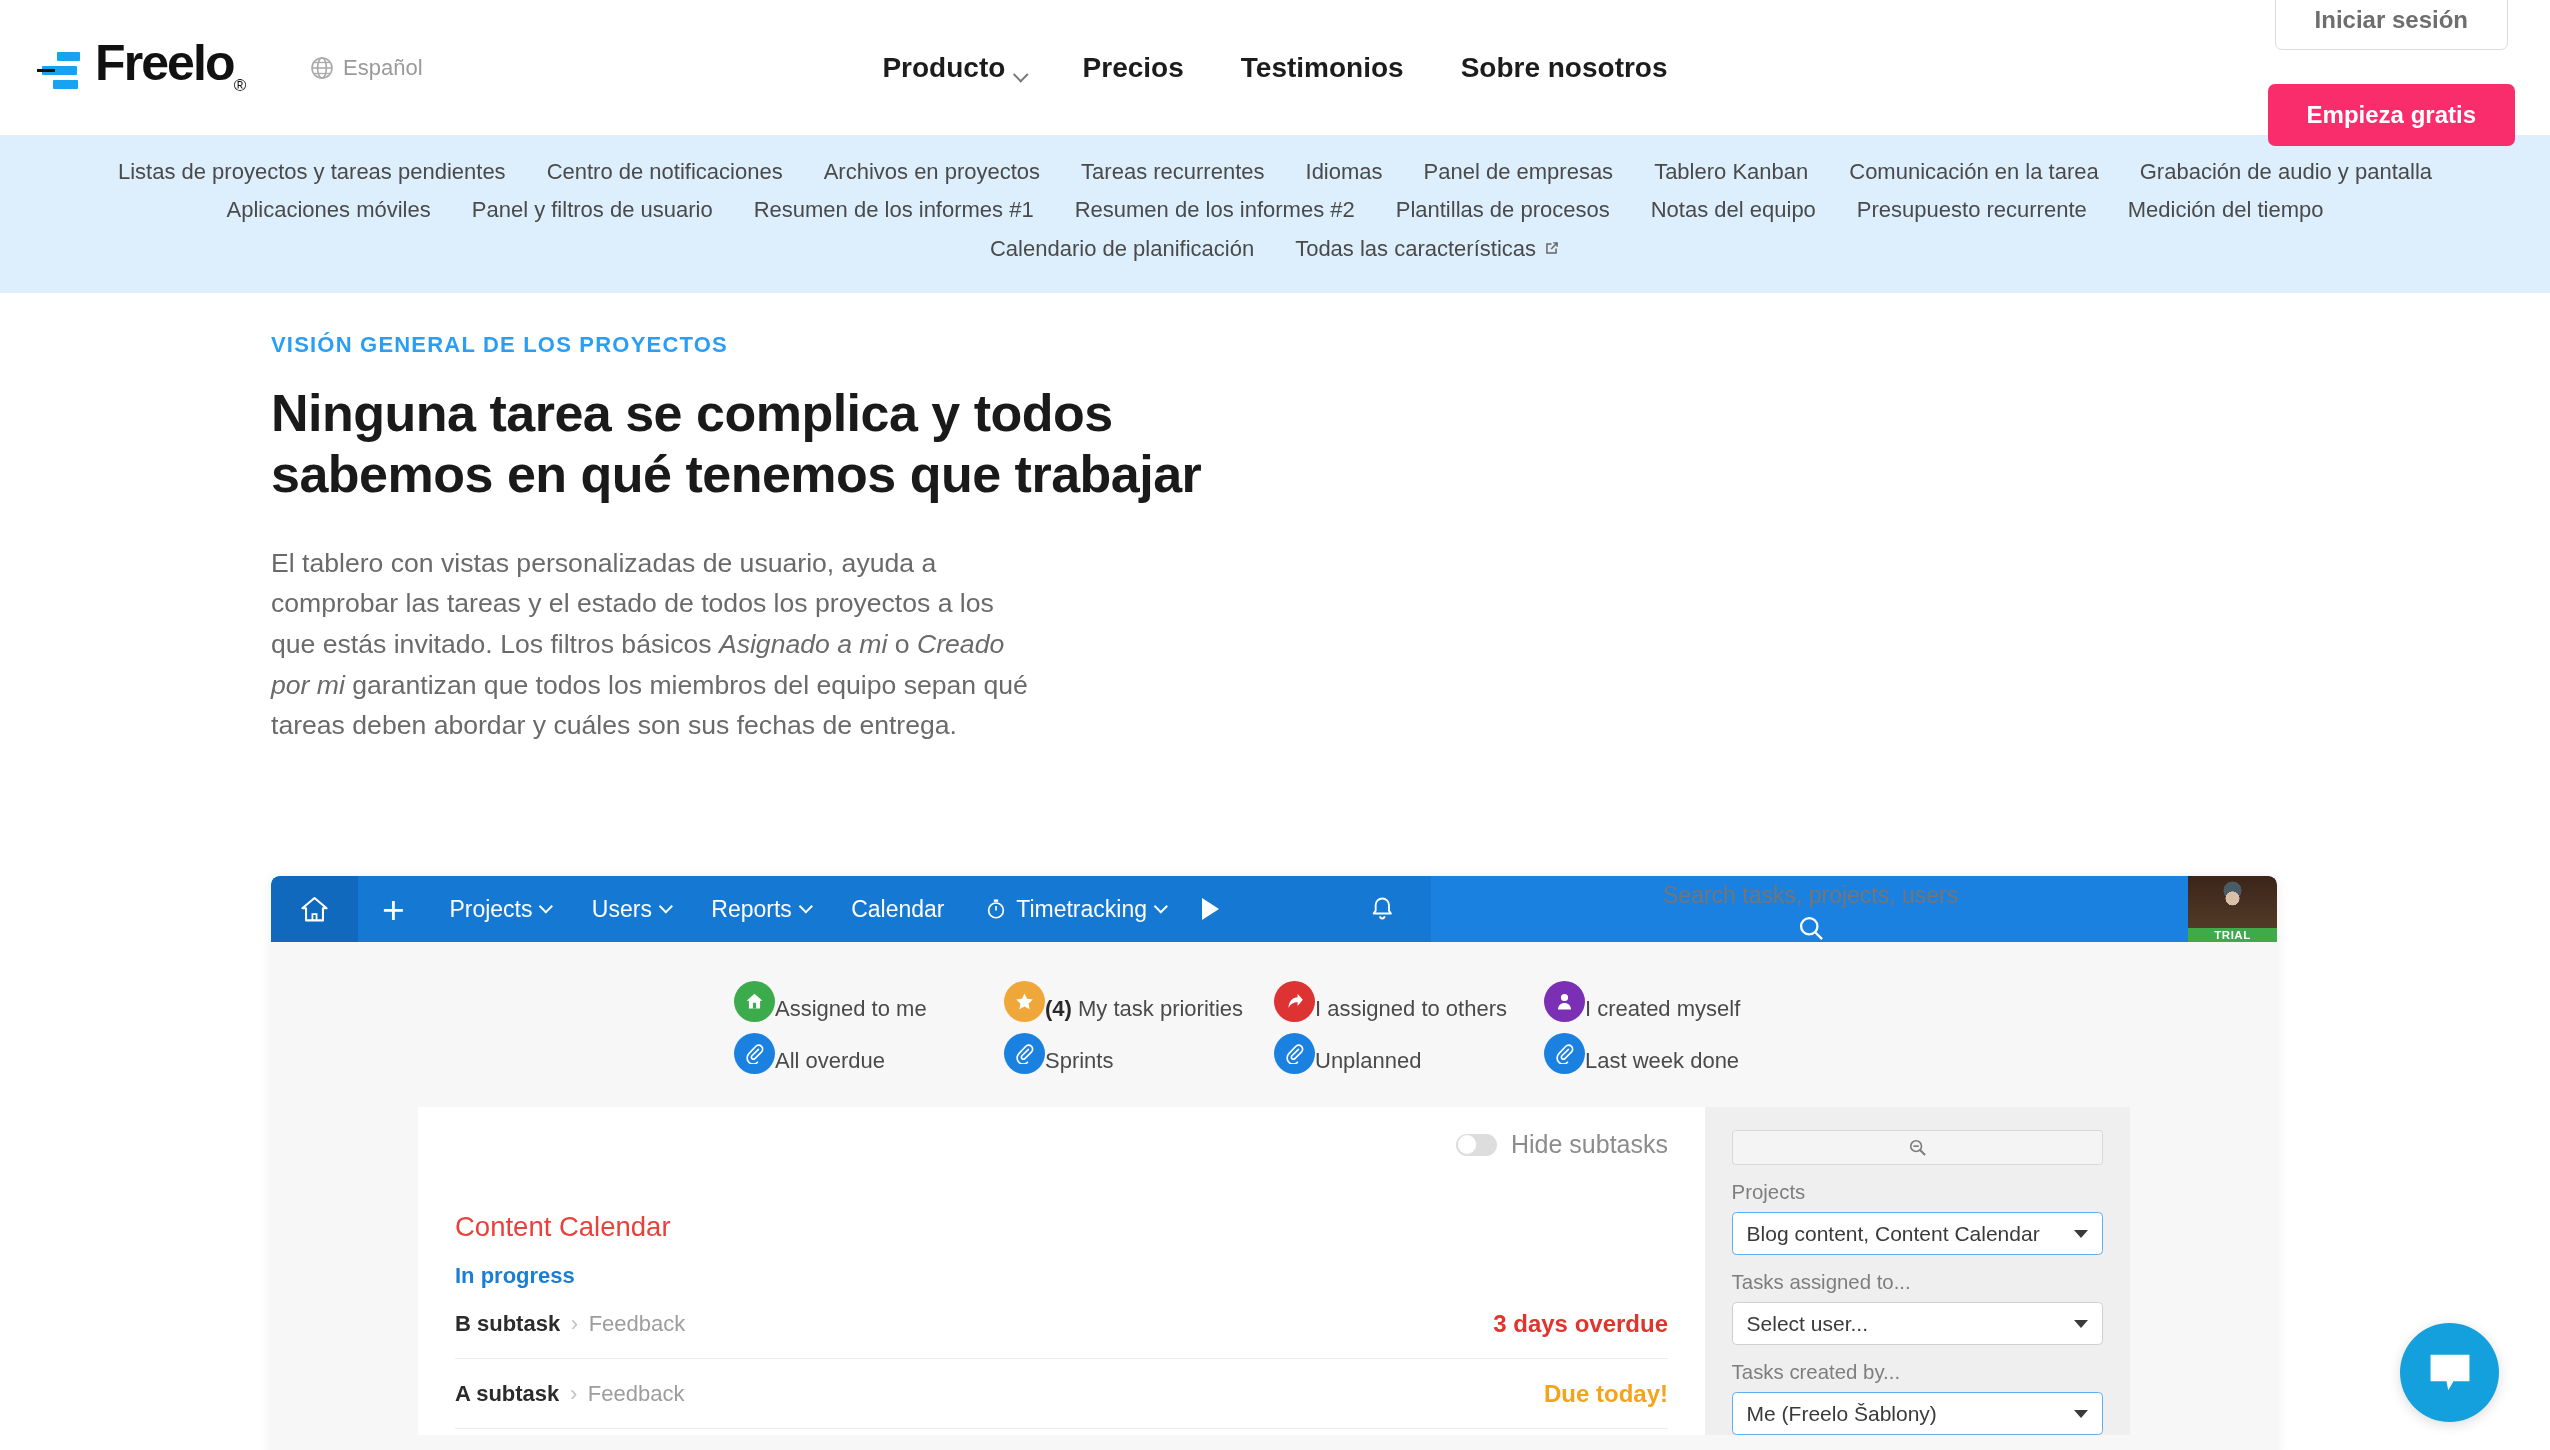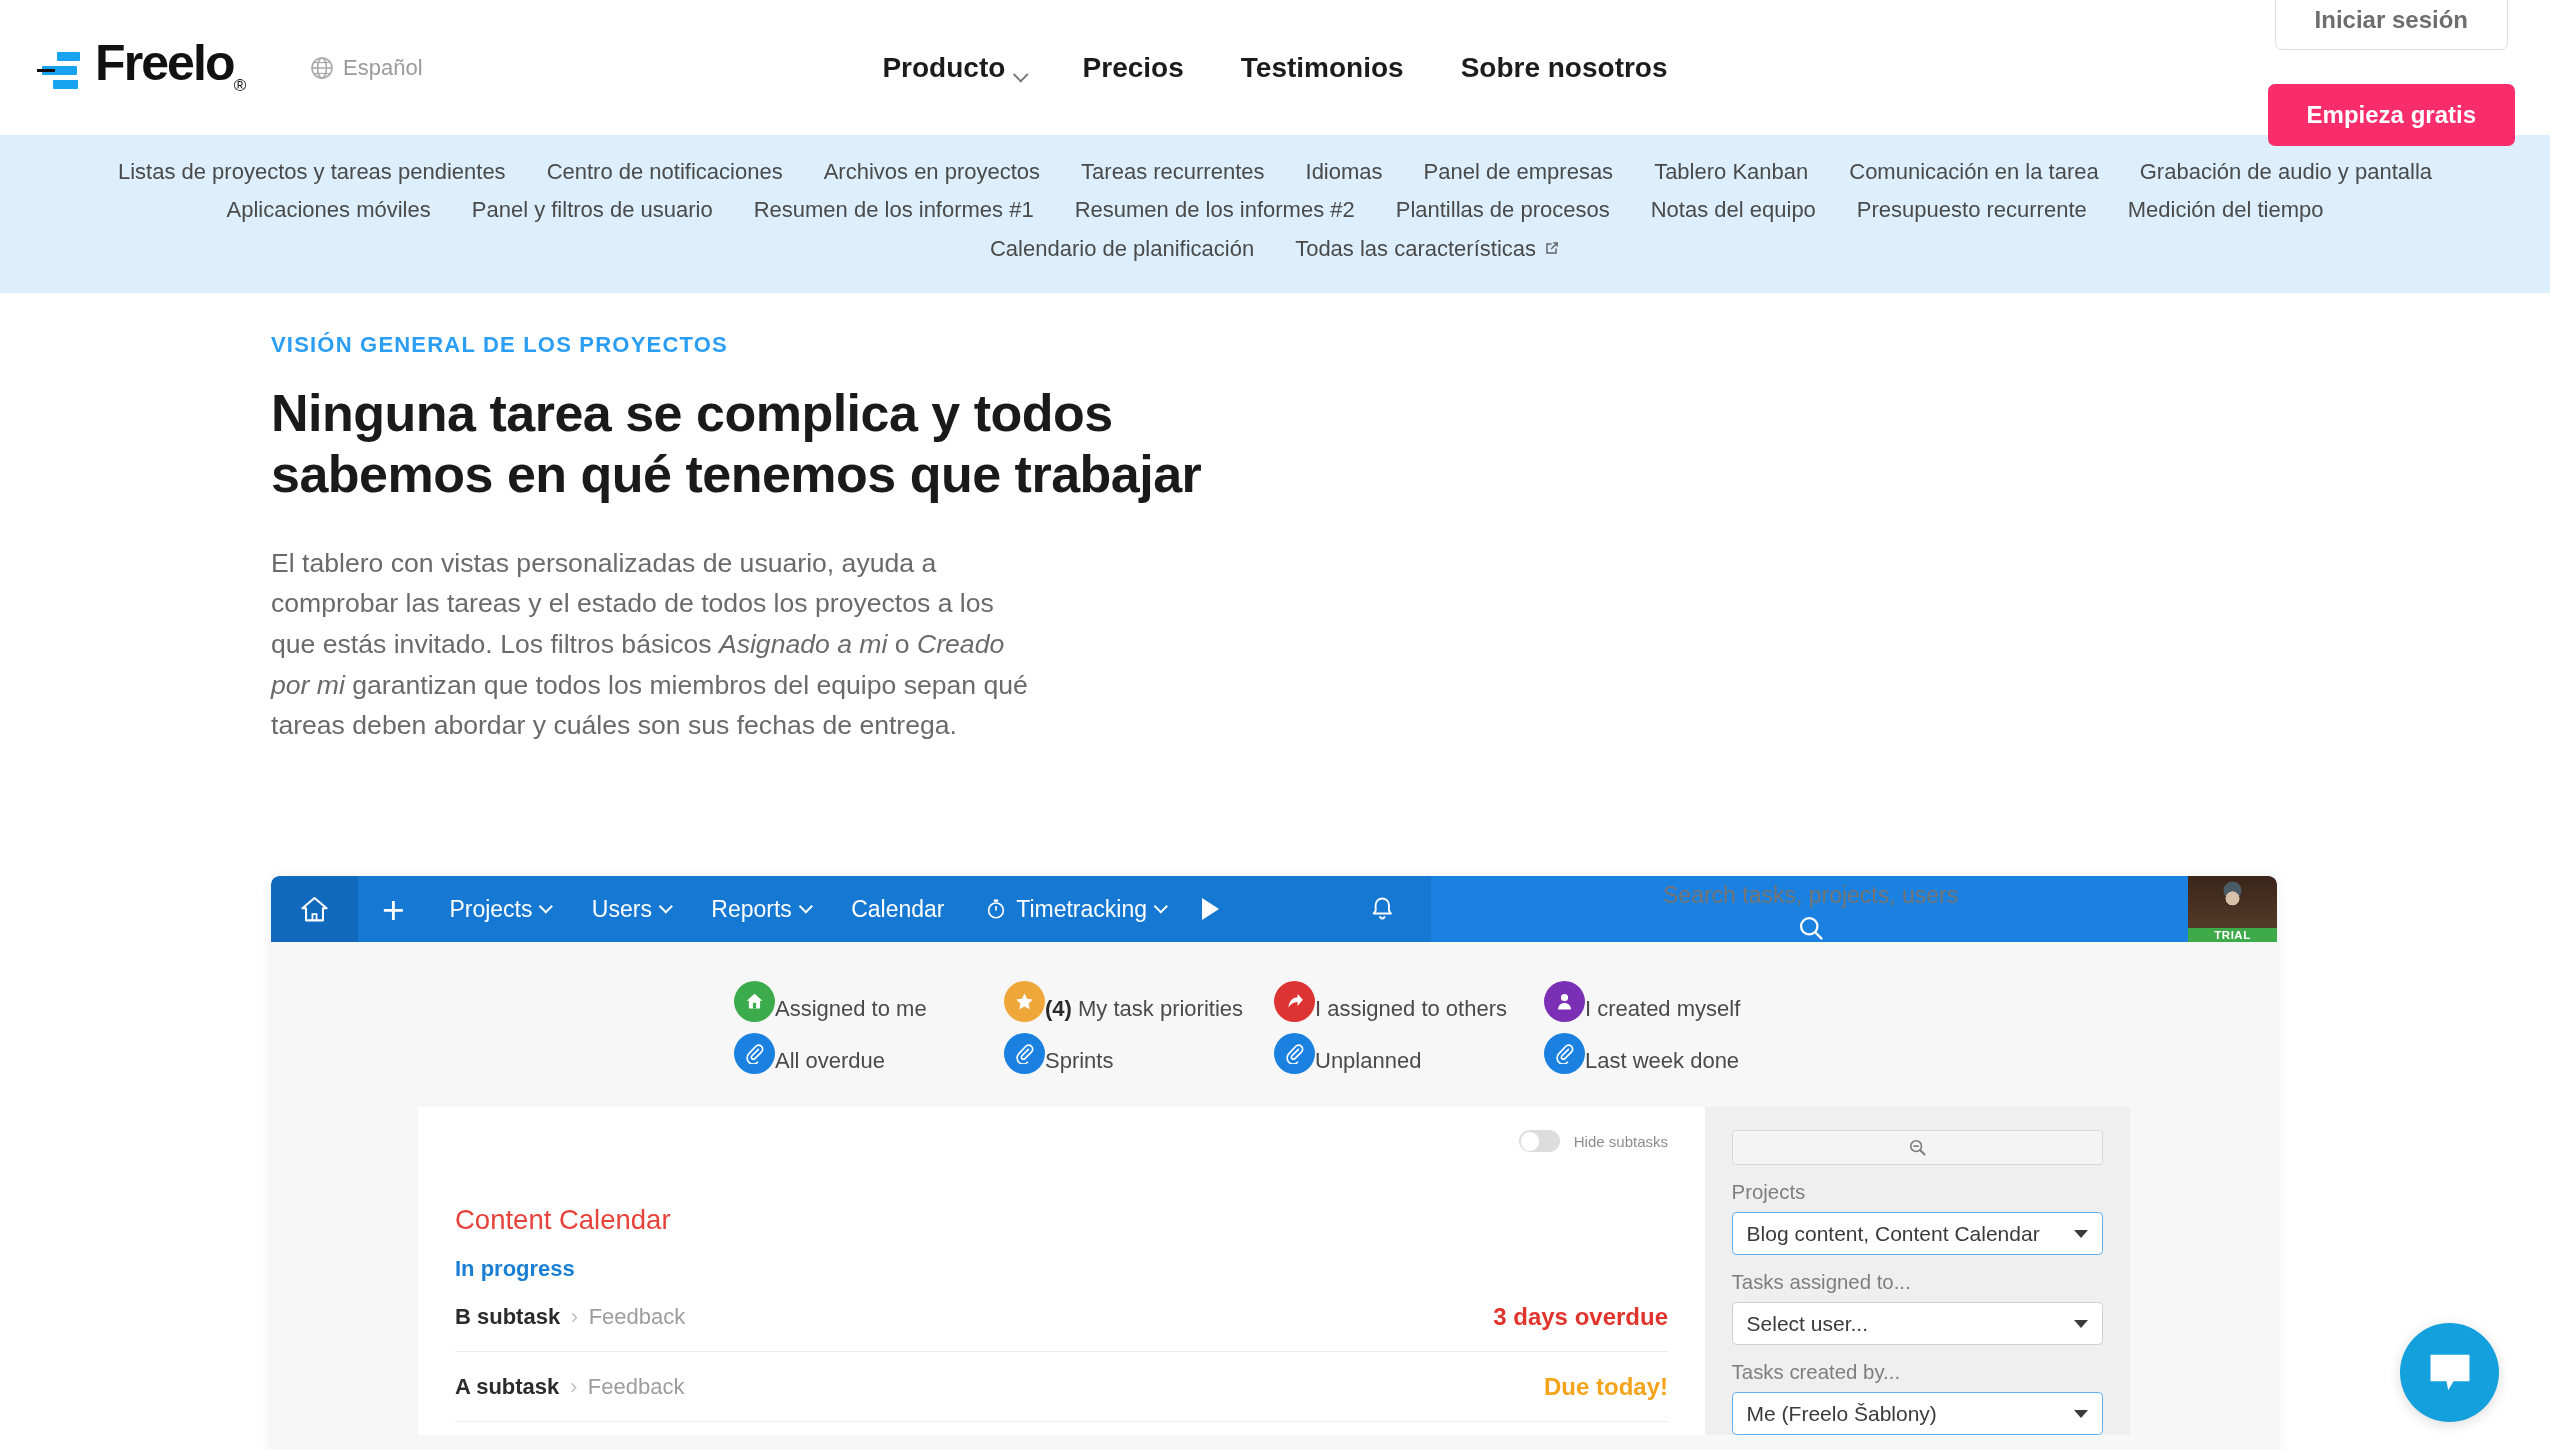--- a/index.html
+++ b/index.html
@@ -180,21 +180,21 @@
   .task-panel { flex: 1; background: #fff; padding: 23px 37px 0 37px; }
   .hide-sub { display: flex; align-items: center; justify-content: flex-end; gap: 14px; }
   .toggle-pill {
     width: 41px; height: 22px; border-radius: 11.5px; background: #dddddd;
     position: relative;
   }
   .toggle-knob {
     position: absolute; left: 1.8px; top: 1.8px; width: 18.6px; height: 18.6px;
     border-radius: 50%; background: #fff;
   }
-  .hide-sub-label { font-size: 15px; color: #8c8c8c; }
+  .hide-sub-label { font-size: 25px; color: #8c8c8c; }
 
   .proj-title { margin-top: 52px; font-size: 27.5px; color: #e8413a; }
   .status-label { margin-top: 19.5px; font-size: 22px; font-weight: 700; color: #1a7fd4; }
   .task-row {
     display: flex; align-items: center; padding: 21px 0 20px;
     border-bottom: 0.9px solid #ececec; font-size: 22px;
   }
   .task-name { font-weight: 700; color: #2b2b2b; }
   .task-sep { color: #c2c2c2; margin: 0 10.6px; }
   .task-parent { color: #9d9d9d; }

